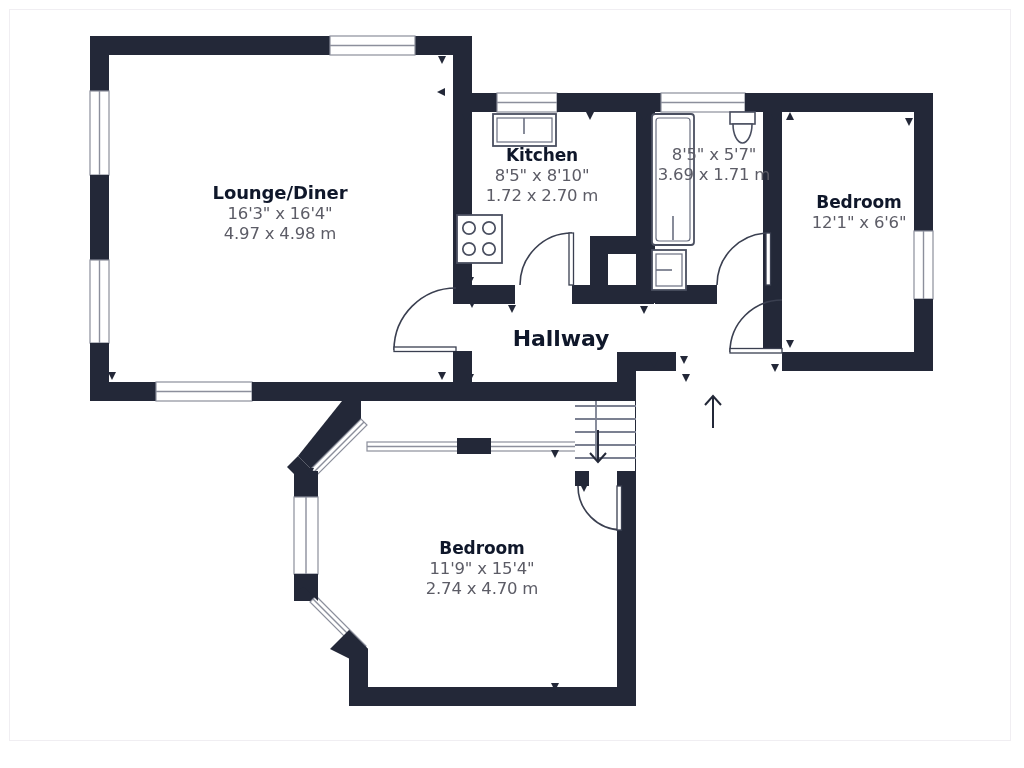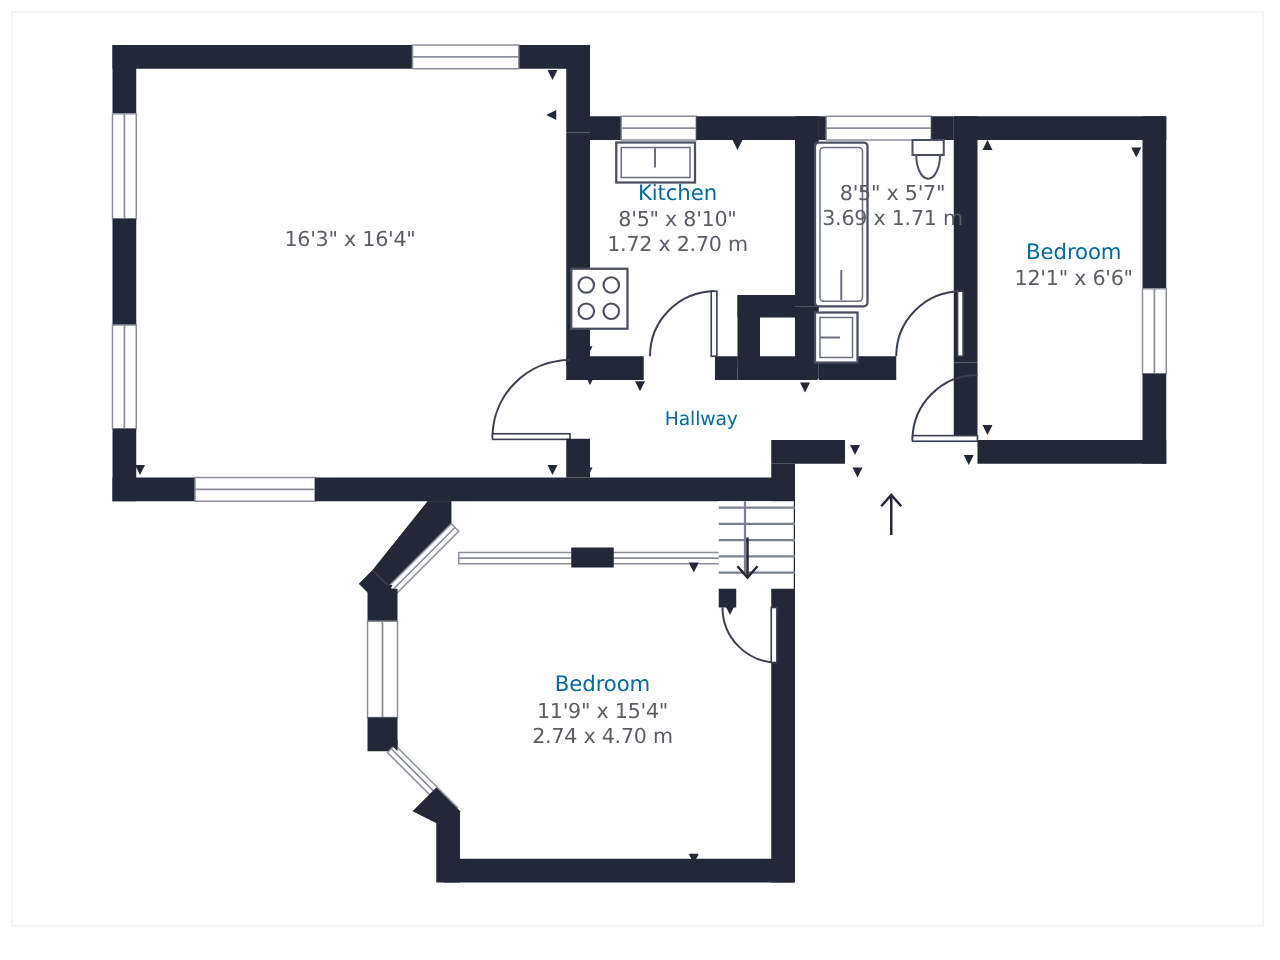--- a/index.html
+++ b/index.html
@@ -36,33 +36,33 @@
   }
   .room-label {
     position: absolute;
     text-align: center;
     line-height: 1.22;
     white-space: nowrap;
     user-select: none;
   }
   .room-label .rname {
     display: block;
-    font-weight: normal;
-    color: #0369a1;
+    font-weight: bold;
+    color: #0f172a;
     font-size: 17px;
     letter-spacing: -0.1px;
   }
   .room-label .rdim {
     display: block;
     color: #5c5c66;
     font-size: 16.5px;
     letter-spacing: -0.2px;
   }
   .label-lounge .rname { font-size: 18px; }
-  .label-hallway .rname { font-size: 15px; }
+  .label-hallway .rname { font-size: 22px; }
 </style>
 </head>
 <body>
 
 <div id="page">
 
   <div id="frame"></div>
 
   <svg id="plan" viewBox="0 0 1024 768">
     <defs>
@@ -329,21 +329,23 @@
       <polygon class="tick" points="627,374 635,374 631,382"></polygon>
       <polygon class="tick" points="551,450 559,450 555,458"></polygon>
       <polygon class="tick" points="306,468 314,468 310,476"></polygon>
       <polygon class="tick" points="551,683 559,683 555,691"></polygon>
       <polygon class="tick" points="580,484 588,484 584,492"></polygon>
     </g>
 
   </svg>
 
   <div class="room-label label-lounge" style="left:170px; top:182px; width:220px;">
+    <span class="rname">Lounge/Diner</span>
     <span class="rdim">16'3" x 16'4"</span>
+    <span class="rdim">4.97 x 4.98 m</span>
   </div>
 
   <div class="room-label label-kitchen" style="left:462px; top:145px; width:160px;">
     <span class="rname">Kitchen</span>
     <span class="rdim">8'5" x 8'10"</span>
     <span class="rdim">1.72 x 2.70 m</span>
   </div>
 
   <div class="room-label label-bathroom" style="left:636px; top:145px; width:156px;">
     <span class="rdim">8'5" x 5'7"</span>

